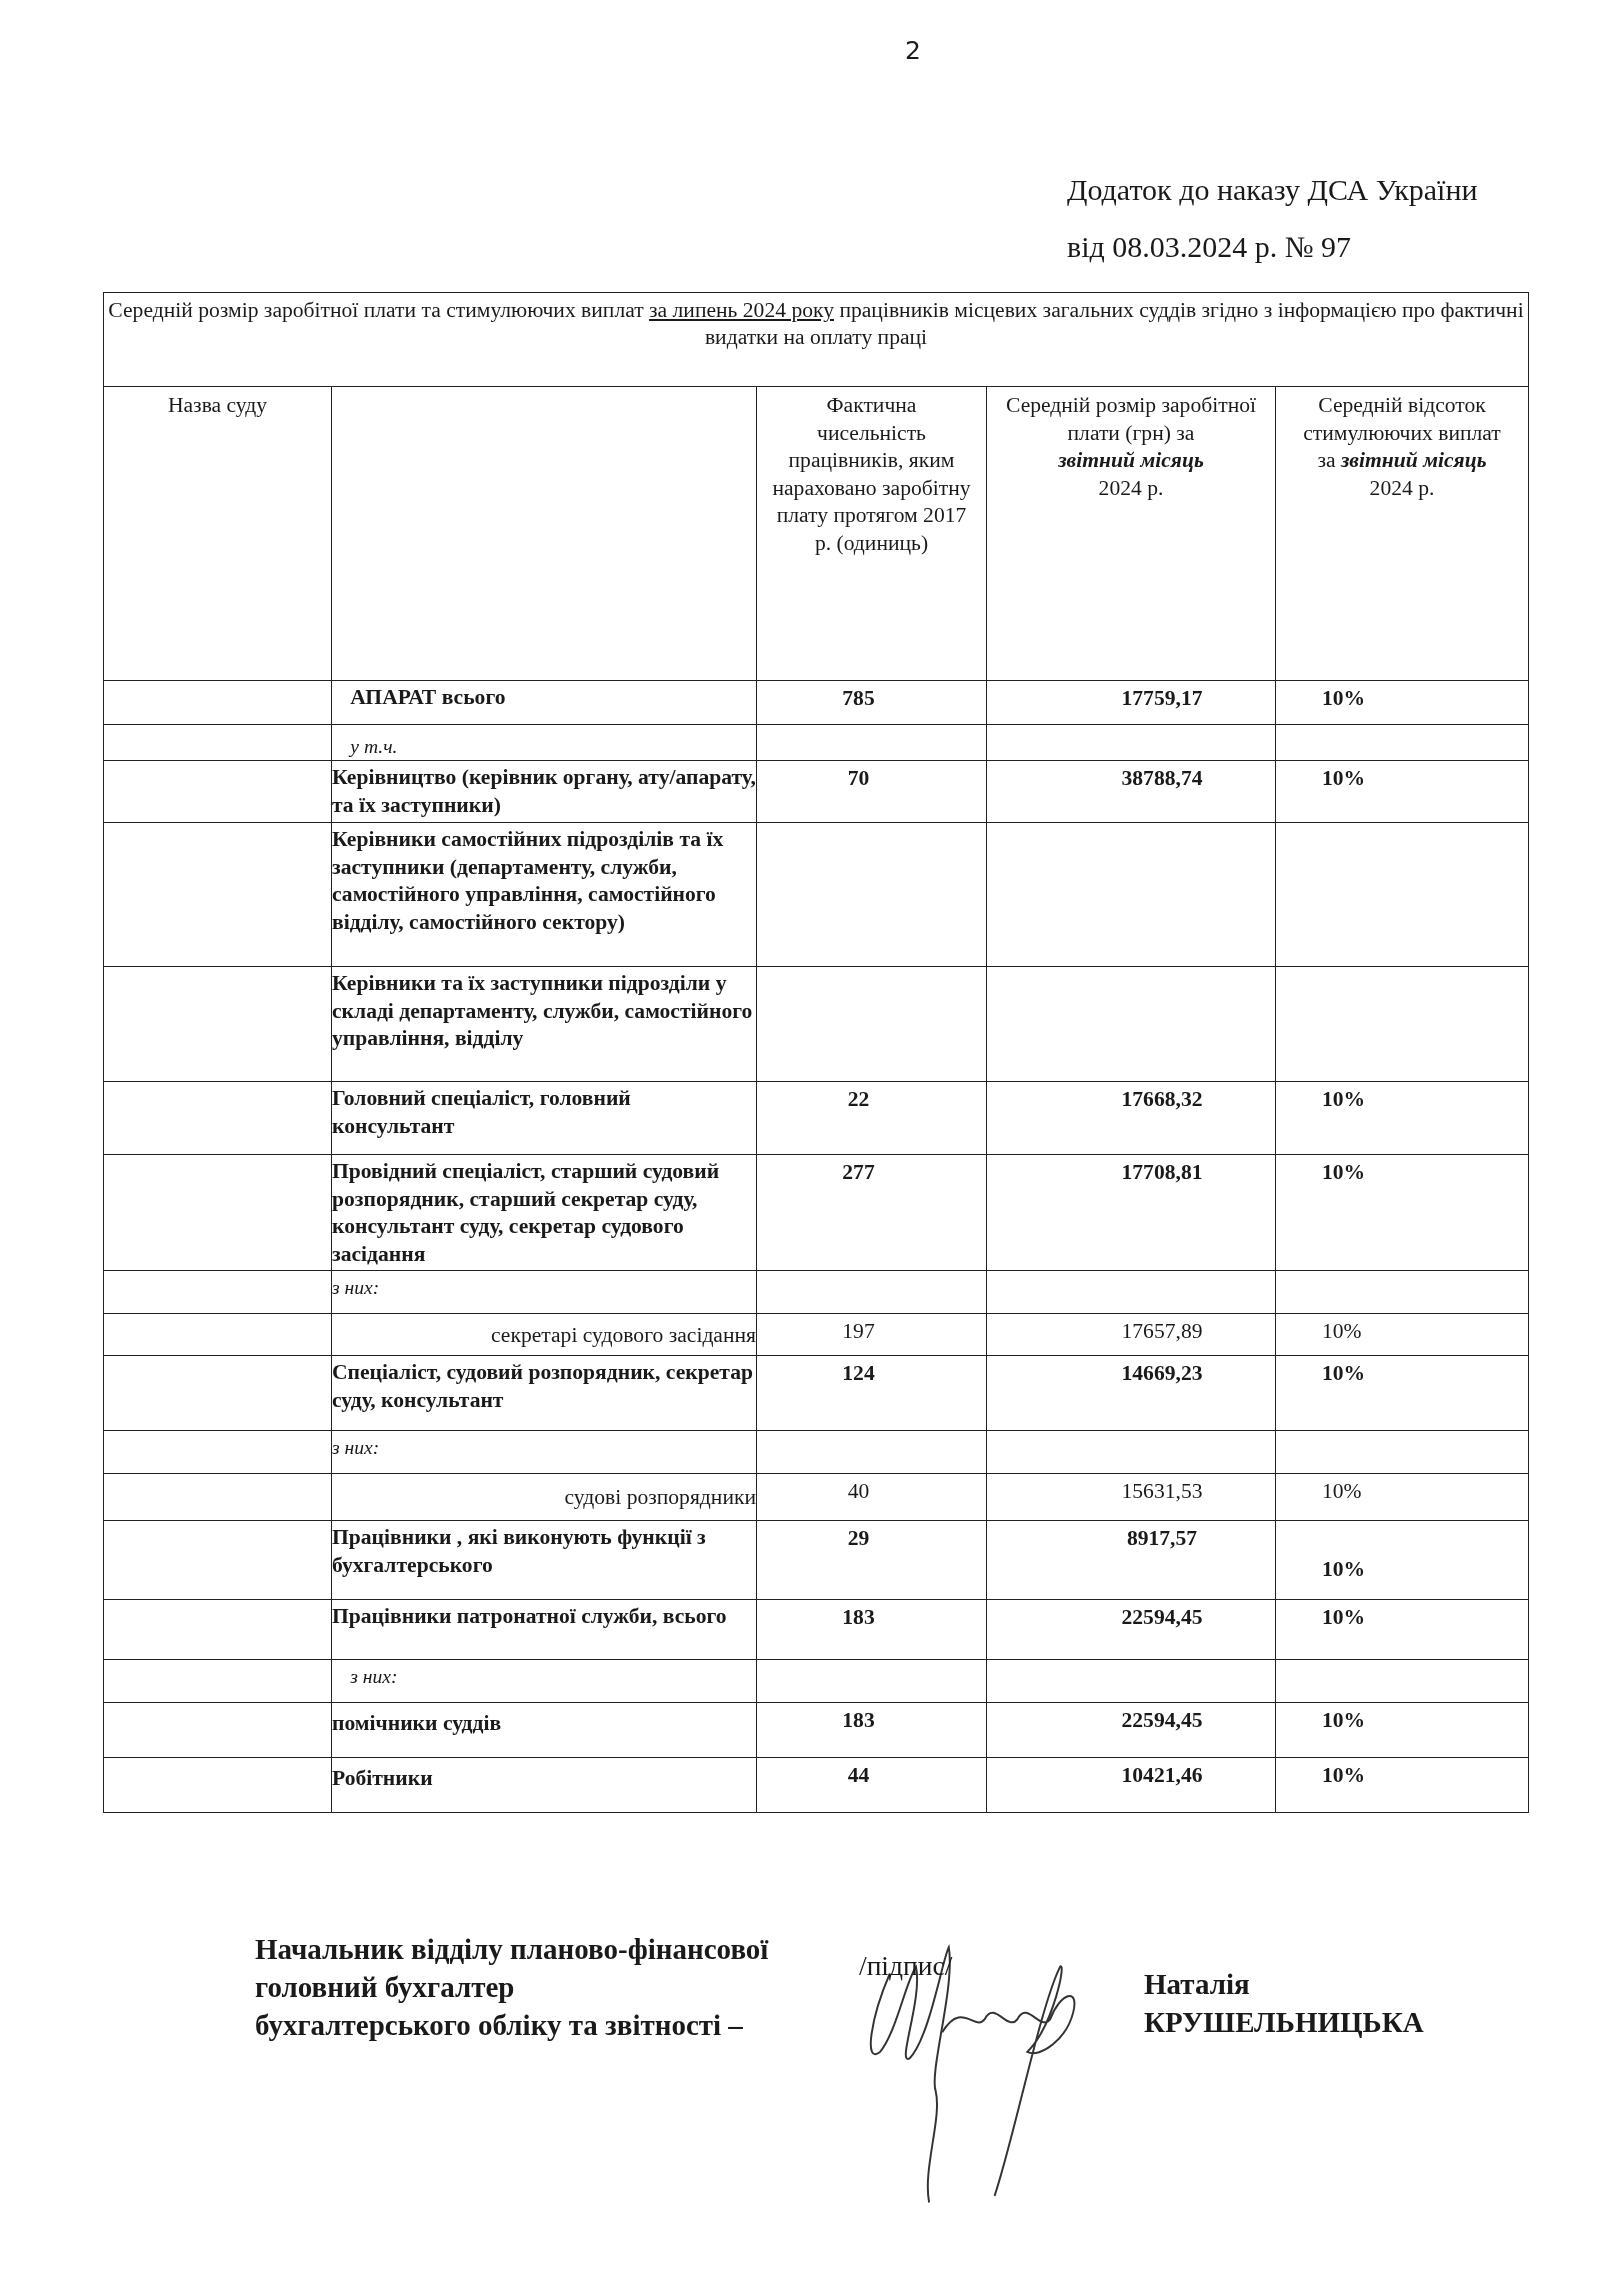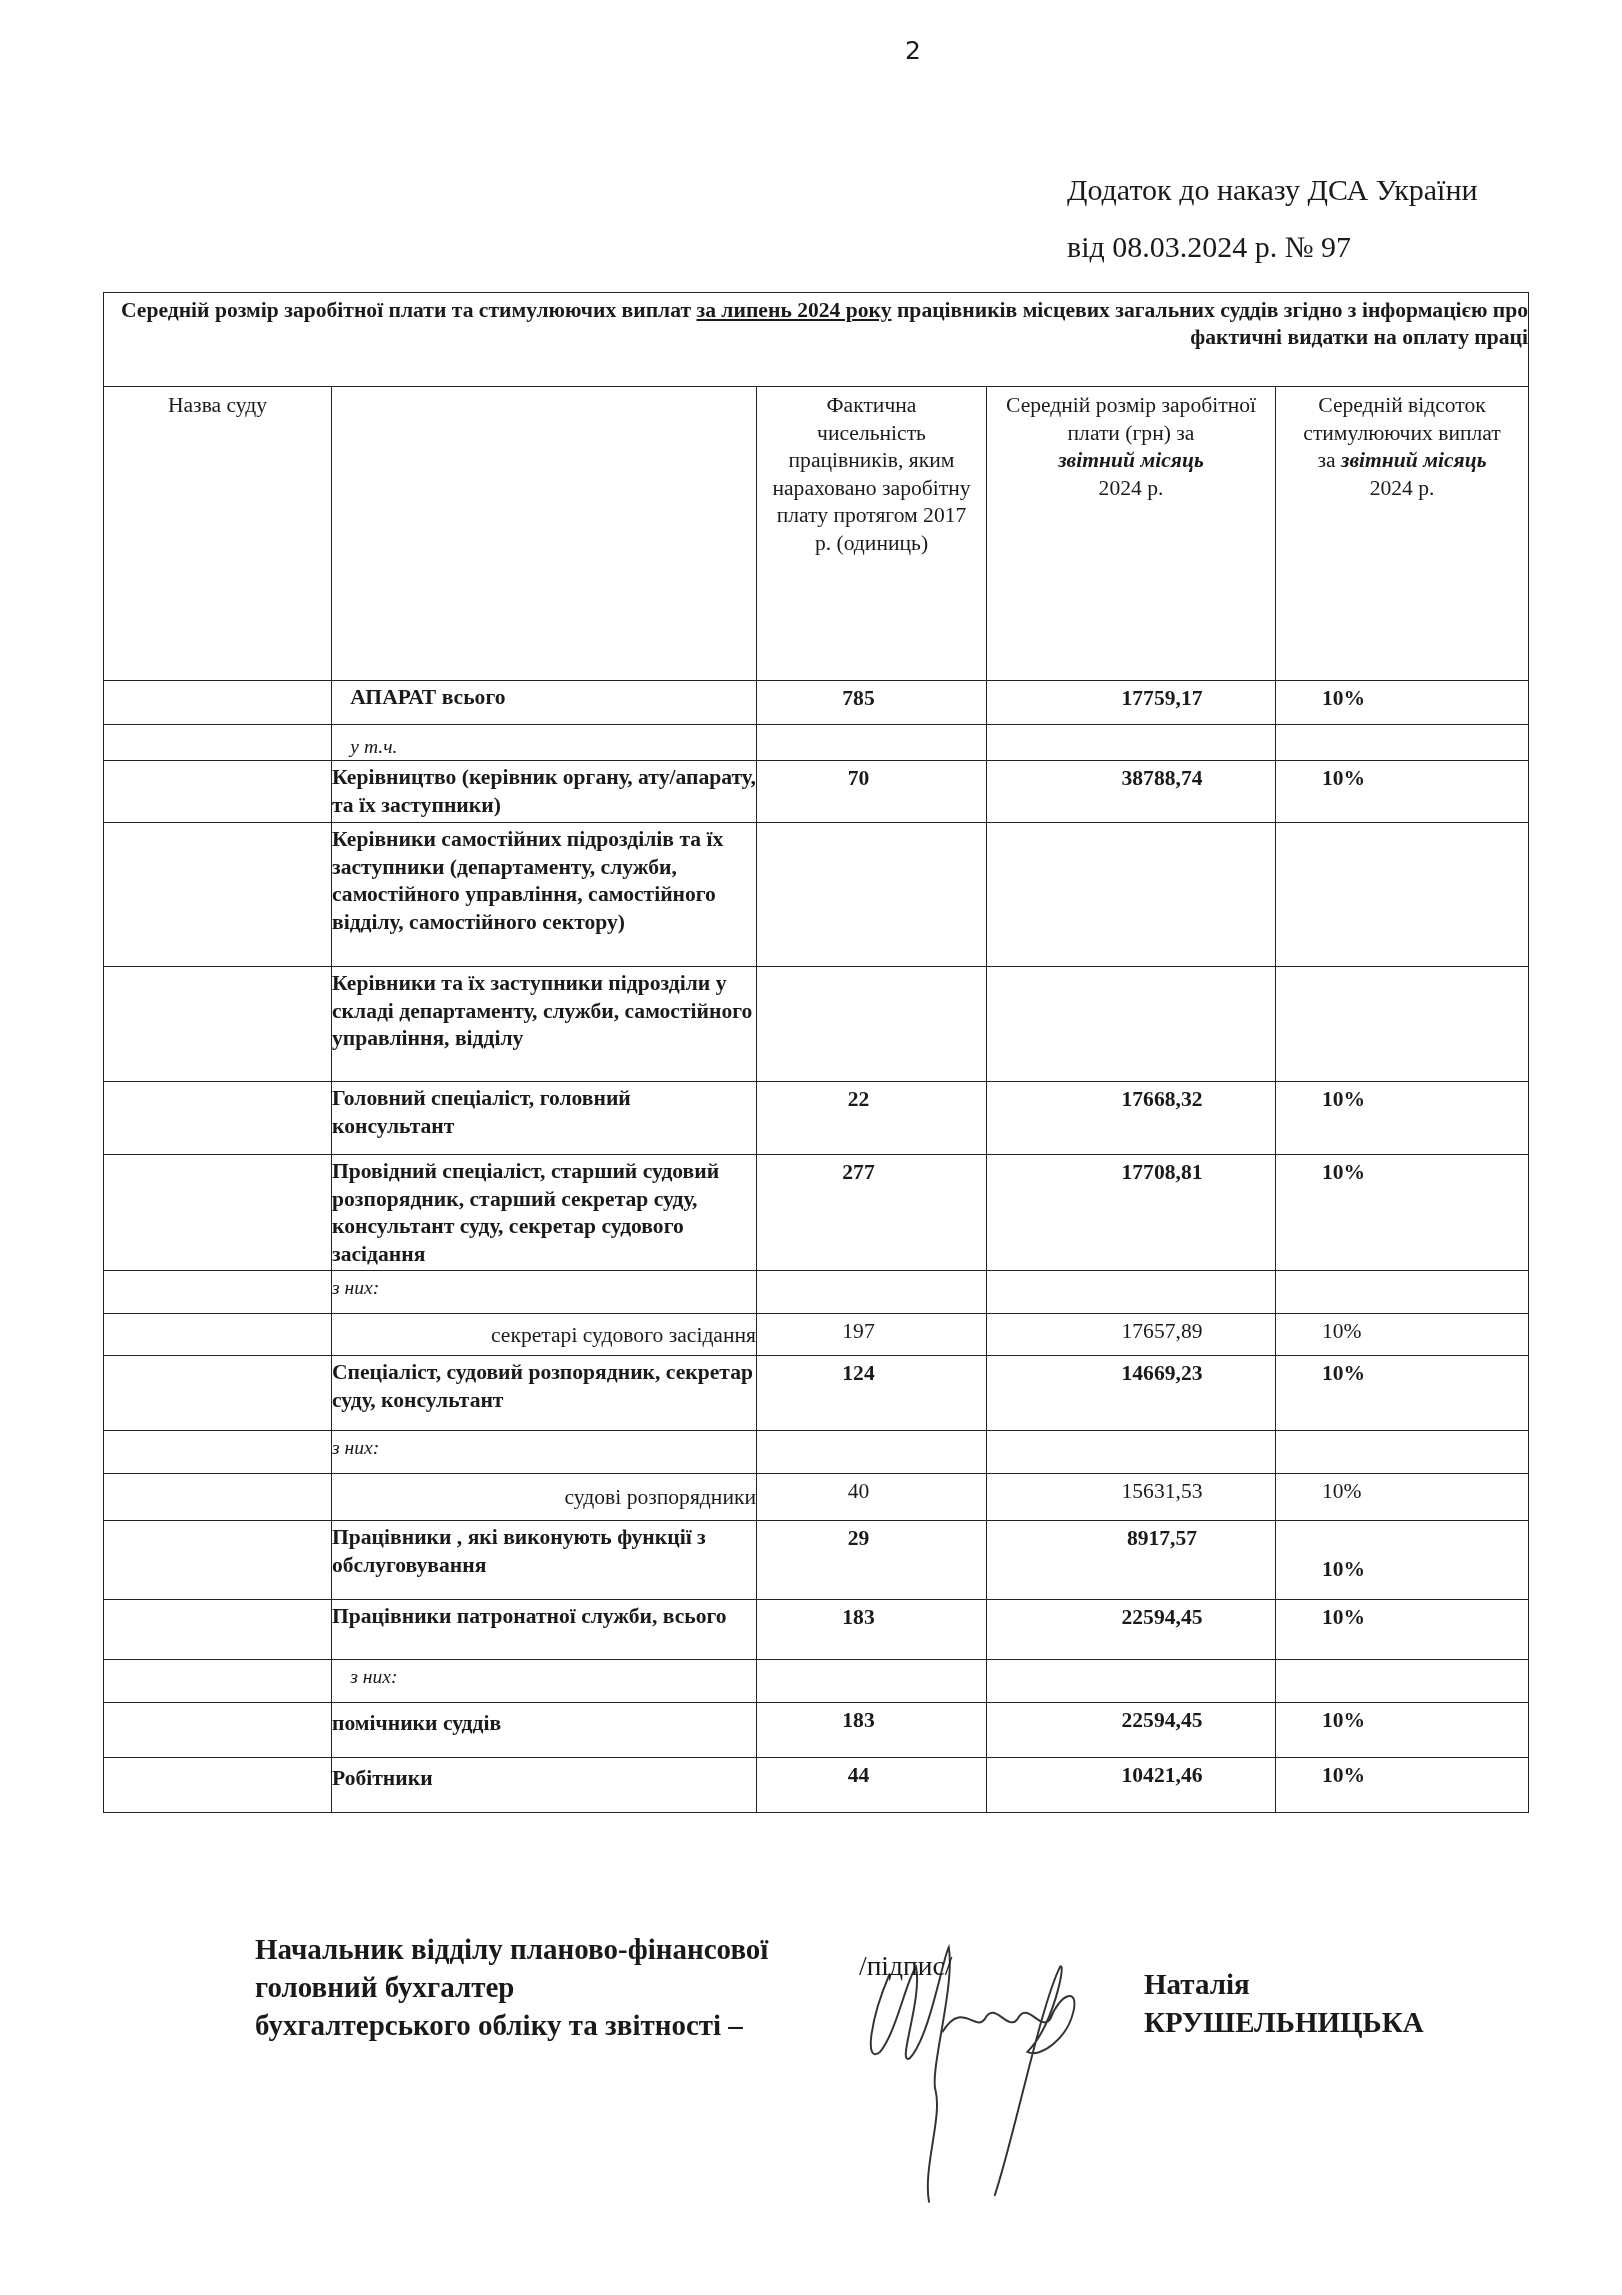--- a/index.html
+++ b/index.html
@@ -19,21 +19,21 @@
 
     table.report {
       position: absolute; left: 103px; top: 292px; width: 1425px;
       border-collapse: collapse; table-layout: fixed;
     }
     table.report td {
       border: 1.3px solid #222; vertical-align: top; padding: 0;
       font-size: 21.6px; line-height: 27.5px;
     }
     .title-cell {
-      height: 89px; text-align: right; font-weight: bold; font-size: 20px;
+      height: 89px; text-align: center; font-weight: normal; font-size: 20px;
       padding-top: 3.9px !important; line-height: 29px;
     }
     .title-cell .ul { text-decoration: underline; }
     .hdr { text-align: center; font-size: 21px; line-height: 27.5px; padding-top: 5.2px !important; }
     .hdr i { font-weight: bold; }
     .row-hdr td { height: 288px; }
     .num { text-align: center; font-weight: bold; font-size: 26px; padding-top: 3.9px !important; }
     .num.reg { font-weight: normal; }
     .pct { text-align: left; padding-left: 46px !important; font-weight: bold; font-size: 26px; padding-top: 3.9px !important; }
     .pct.reg { font-weight: normal; }
@@ -162,21 +162,21 @@
   </tr>
   <tr style="height:47px">
     <td></td>
     <td class="lbl reg" style="padding-top:9.2px !important">судові розпорядники</td>
     <td class="num reg cnt">40</td>
     <td class="num reg sal">15631,53</td>
     <td class="pct reg">10%</td>
   </tr>
   <tr style="height:79px">
     <td></td>
-    <td class="lbl">Працівники , які виконують функції з обслуговування</td>
+    <td class="lbl">Працівники , які виконують функції з бухгалтерського</td>
     <td class="num cnt">29</td>
     <td class="num sal">8917,57</td>
     <td class="pct low">10%</td>
   </tr>
   <tr style="height:60px">
     <td></td>
     <td class="lbl">Працівники патронатної служби, всього</td>
     <td class="num cnt">183</td>
     <td class="num sal">22594,45</td>
     <td class="pct">10%</td>

